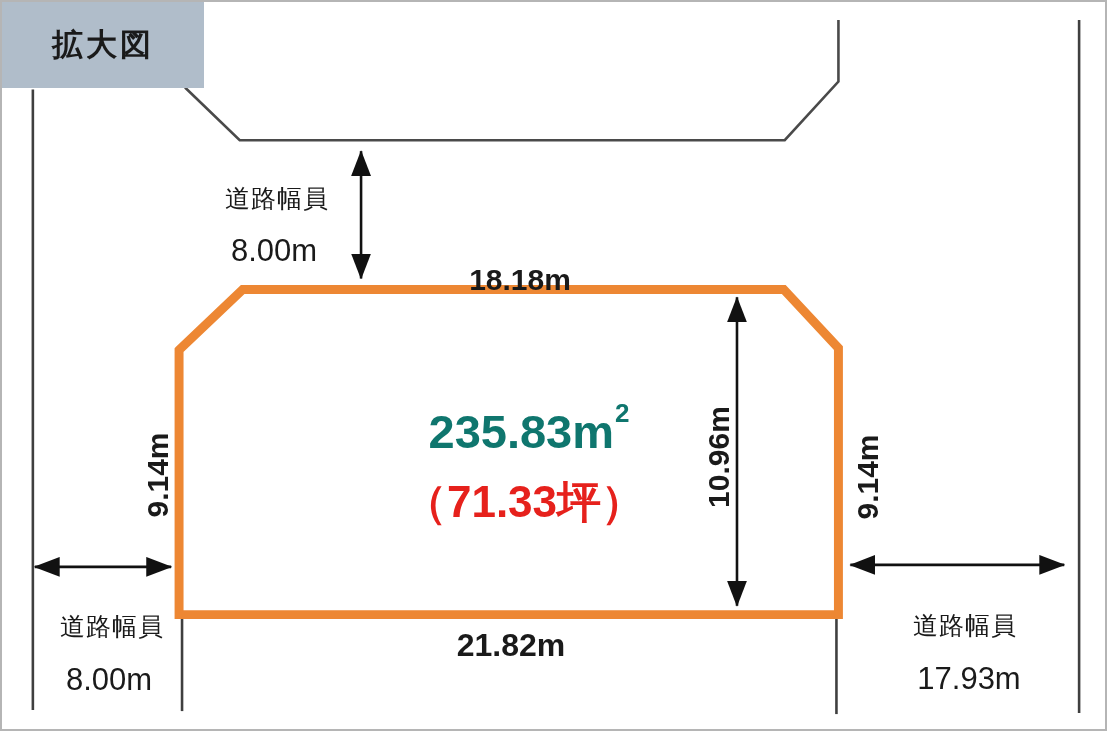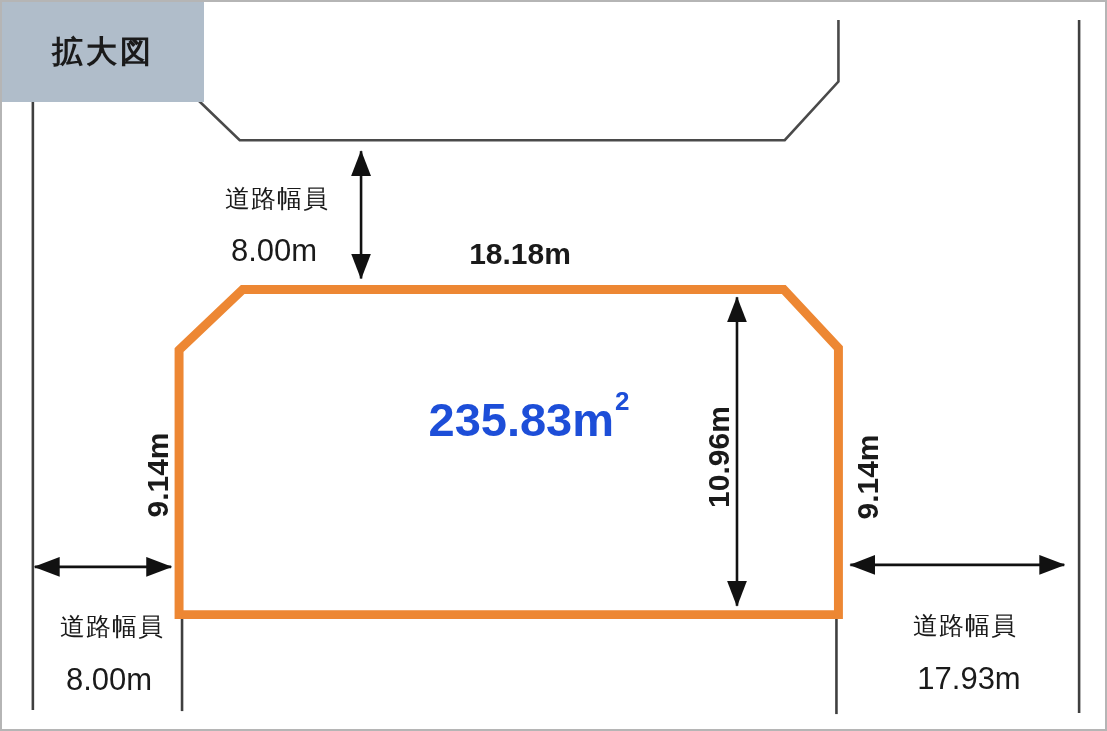--- a/index.html
+++ b/index.html
@@ -14,42 +14,42 @@
     font-family: "Liberation Sans", "DejaVu Sans", sans-serif;
   }
   .linework {
     position: absolute;
     left: 0; top: 0;
     width: 100%; height: 100%;
   }
   .title-box {
     position: absolute;
     left: 0; top: 0;
-    width: 202px; height: 100px;
+    width: 202px; height: 86px;
     background: #B0BDCA;
     display: flex;
     align-items: center;
     justify-content: center;
     font-size: 31px;
     font-weight: bold;
     letter-spacing: 3px;
     color: #1a1a1a;
   }
   .lbl {
     position: absolute;
     transform: translate(-50%, -50%);
     white-space: nowrap;
     color: #1a1a1a;
     line-height: 1;
   }
   .lbl.rot { transform: translate(-50%, -50%) rotate(-90deg); }
   .road-label { font-size: 25px; letter-spacing: 1px; }
   .road-width { font-size: 31px; }
   .dim { font-size: 30px; font-weight: bold; }
-  .area-line1 { font-size: 47px; font-weight: bold; color: #1d4ed8; }
+  .area-line1 { font-size: 47px; font-weight: bold; color: #0f766e; margin-top: 12px; }
   .area-line1 sup { font-size: 26px; vertical-align: 26px; margin-left: 1px; }
   .area-line2 { font-size: 44px; font-weight: bold; color: #E6211C; }
 </style>
 </head>
 <body>
 
 <div class="canvas">
 
   <svg class="linework" viewBox="0 0 1107 731">
     <defs>
@@ -73,28 +73,30 @@
     <line x1="852" y1="566" x2="1067" y2="566" stroke="#111111" stroke-width="2.6" marker-start="url(#ah)" marker-end="url(#ah)"></line>
   </svg>
 
   <div class="title-box">
     <span>拡大図</span>
   </div>
 
   <div class="lbl road-label" style="left:275px; top:196px;">道路幅員</div>
   <div class="lbl road-width" style="left:272px; top:248px;">8.00m</div>
 
-  <div class="lbl dim" style="left:518px; top:252px;">18.18m</div>
+  <div class="lbl dim" style="left:518px; top:278px;">18.18m</div>
+  <div class="lbl dim" style="left:509px; top:643px; font-size:32px;">21.82m</div>
   <div class="lbl dim rot" style="left:156px; top:473px;">9.14m</div>
   <div class="lbl dim rot" style="left:866px; top:475px;">9.14m</div>
   <div class="lbl dim rot" style="left:717px; top:455px;">10.96m</div>
 
   <div class="lbl area-line1" style="left:527px; top:413px;">
     <span>235.83m</span><sup>2</sup>
   </div>
+  <div class="lbl area-line2" style="left:522px; top:500px;">（71.33坪）</div>
 
   <div class="lbl road-label" style="left:110px; top:624px;">道路幅員</div>
   <div class="lbl road-width" style="left:107px; top:677px;">8.00m</div>
 
   <div class="lbl road-label" style="left:963px; top:623px;">道路幅員</div>
   <div class="lbl road-width" style="left:967px; top:676px;">17.93m</div>
 
 </div>
 
 </body></html>

